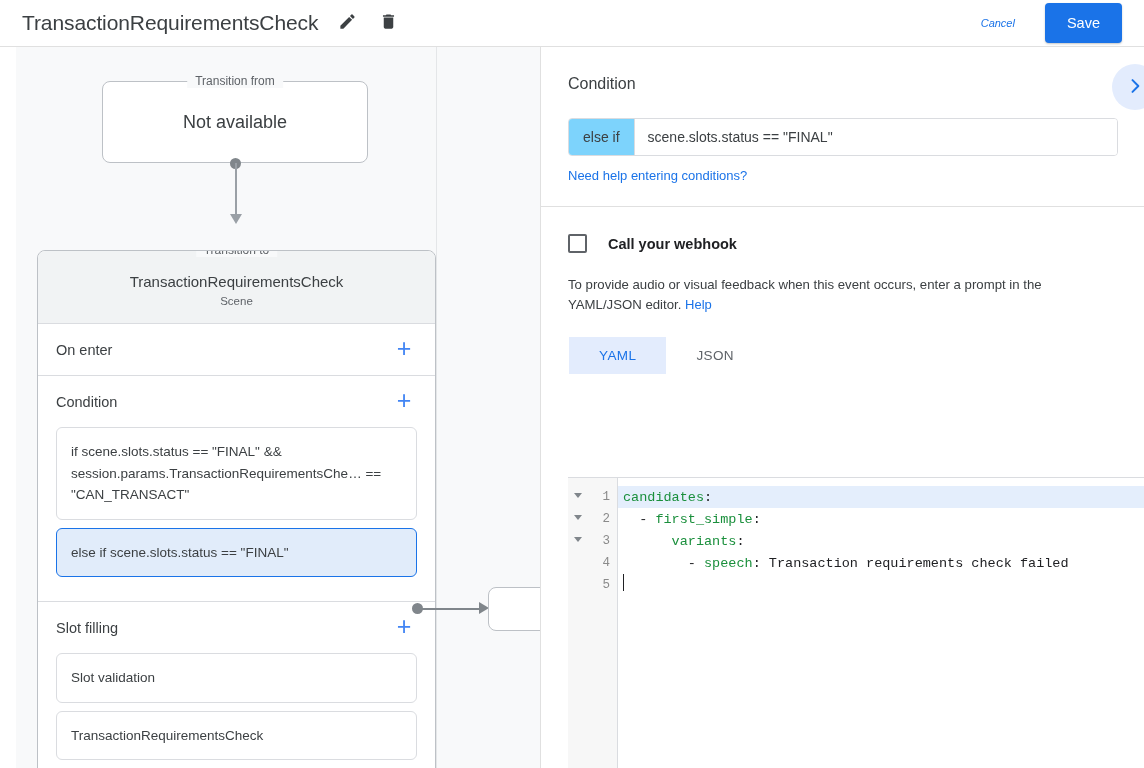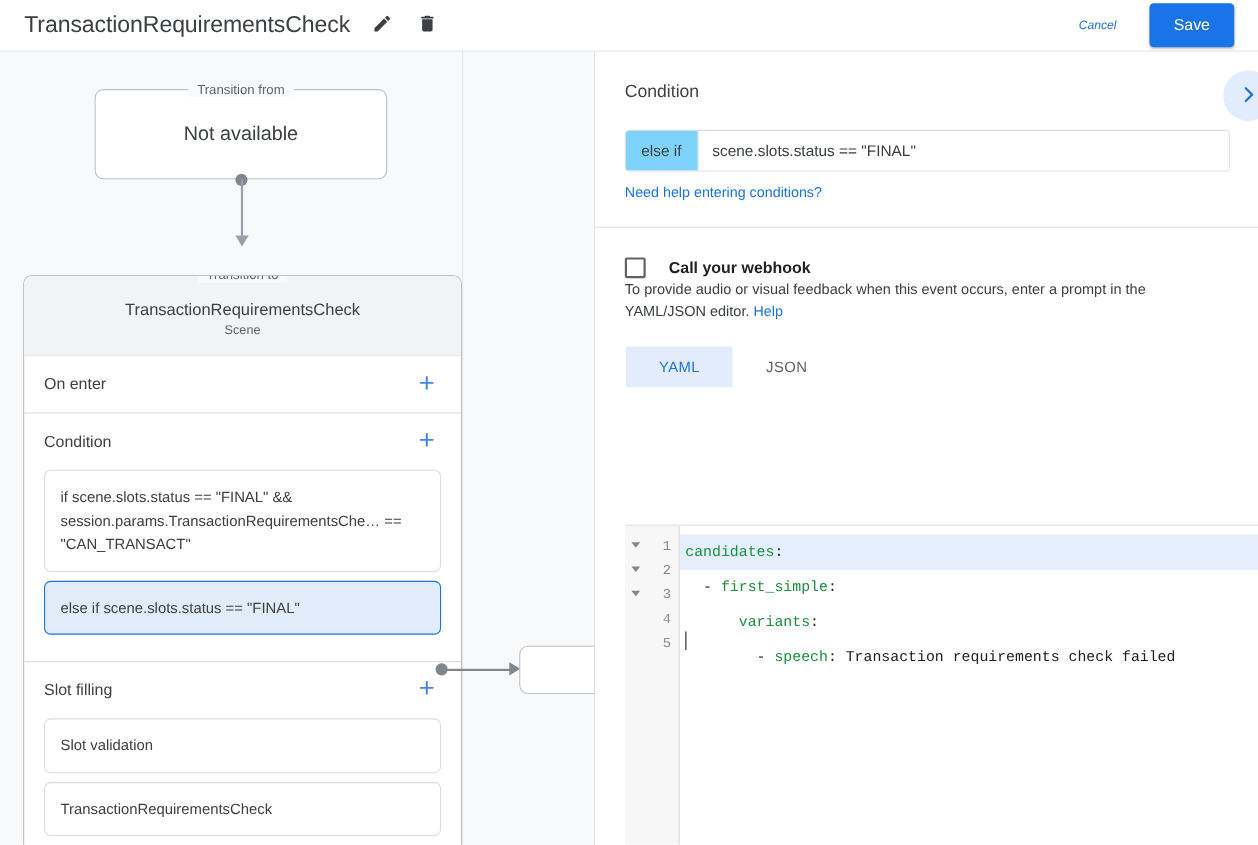--- a/index.html
+++ b/index.html
@@ -46,21 +46,21 @@
     background: #1a73e8; color: #ffffff;
     font-size: 14.5px; font-weight: 500;
     border: none; border-radius: 4px;
     padding: 0 22px; height: 40px;
     cursor: pointer; font-family: inherit;
     box-shadow: 0 1px 2px rgba(60,64,67,0.3);
   }
 
   
   .canvas {
-    position: absolute; top: 47px; left: 0;
+    position: absolute; top: 47px; left: 16px;
     width: 540px; height: 721px;
     background: #f8f9fa;
     overflow: hidden;
   }
 
   
   .fieldset {
     position: absolute;
     border: 1px solid #bdc1c6;
     border-radius: 8px;
@@ -253,21 +253,21 @@
     font-size: 14px; color: #3c4043;
     font-family: inherit;
     background: #ffffff;
   }
   .help-link {
     font-size: 13px; color: #1a73e8;
     text-decoration: none; cursor: pointer;
   }
 
   
-  .cb-row { display: flex; align-items: center; }
+  .cb-row { display: flex; align-items: center; margin-bottom: 22px; }
   .cb-row.last { margin-bottom: 10px; }
   .cbox {
     width: 19px; height: 19px;
     border: 2px solid #5f6368;
     border-radius: 2px;
     background: #ffffff;
     cursor: pointer;
     flex: none;
   }
   .cbox.checked {
@@ -344,21 +344,21 @@
     cursor: pointer;
   }
   .ln { font-size: 12.5px; color: #8a8a8a; }
   .code-area {
     flex: 1;
     padding-top: 8px;
     overflow: hidden;
     position: relative;
   }
   .code-line {
-    height: 32px;
+    height: 22px;
     display: flex; align-items: center;
     font-size: 13.5px;
     color: #202124;
     white-space: pre;
     padding-left: 5px;
   }
   .code-line.hl { background: #e4eefc; }
   .k { color: #1a8f3c; }
   .caret {
     position: absolute;

